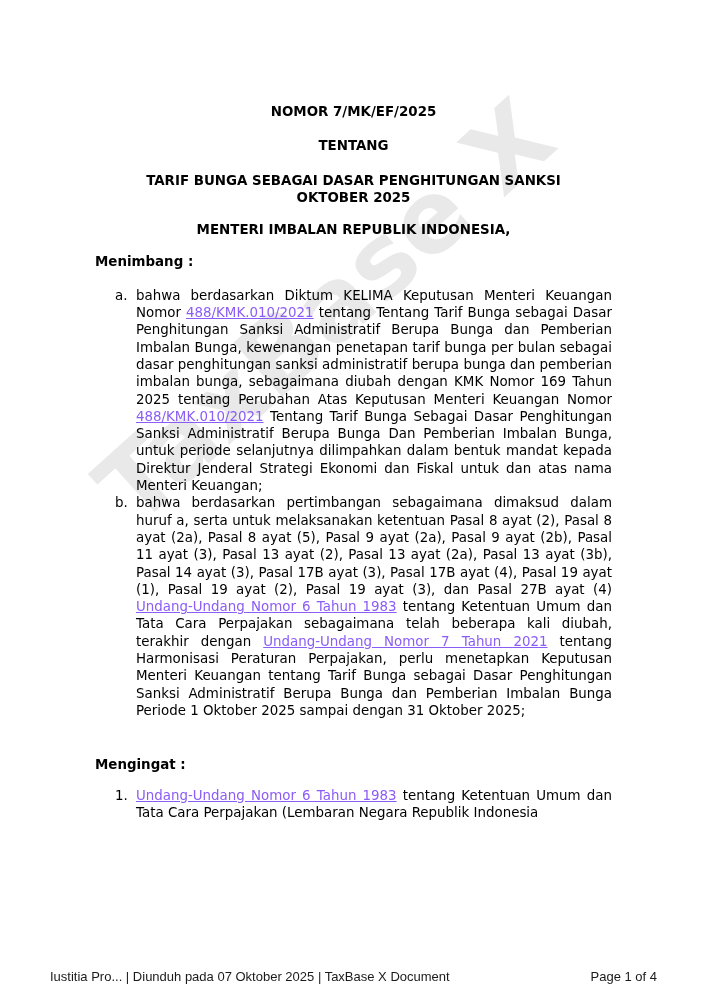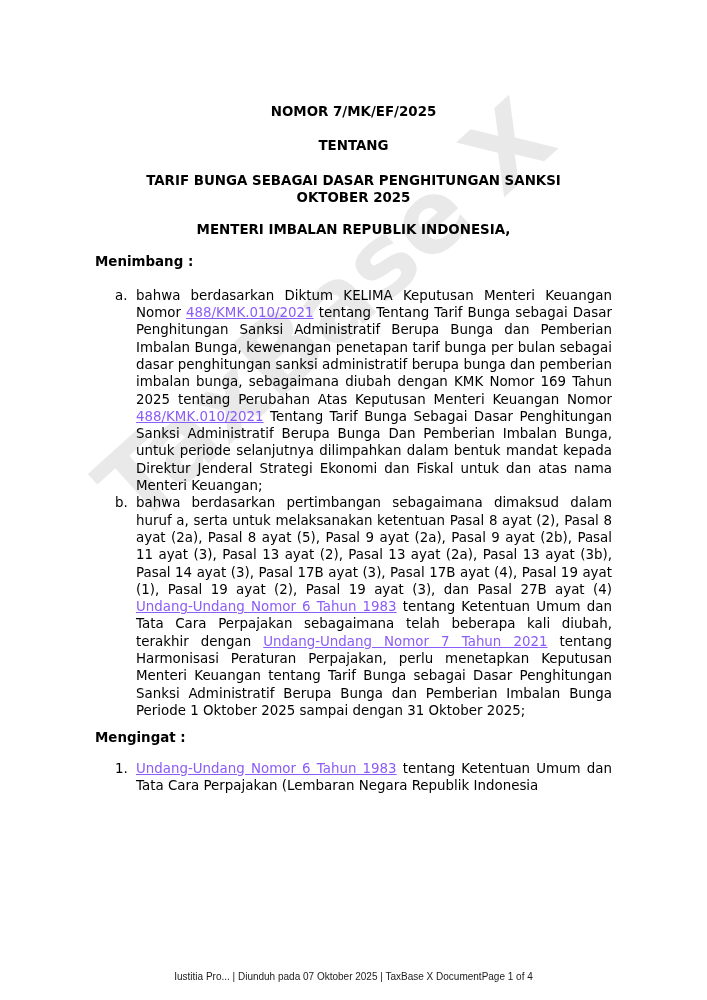--- a/index.html
+++ b/index.html
@@ -40,44 +40,44 @@
   }
   .h-block1 { margin-top: 103px; }
   .h-tentang { margin-top: 17px; }
   .h-title { margin-top: 17px; }
   .h-issuer { margin-top: 15px; }
   .section-label {
     font-weight: bold;
     text-align: left;
   }
   .menimbang-label { margin-top: 15px; }
-  .mengingat-label { margin-top: 10px; }
+  .mengingat-label { margin-top: 37px; }
   .doc-list { margin-top: 16px; margin-left: 20px; }
   .doc-list.mengingat-list { margin-top: 13px; }
   .doc-li { display: flex; }
   .doc-li .marker { flex: 0 0 21px; }
   .doc-li .li-text {
     flex: 1;
     text-align: justify;
     text-justify: inter-word;
   }
   .doc-link {
     color: #8b5cf6;
     text-decoration: underline;
     cursor: pointer;
   }
   .footer {
     position: absolute;
     left: 50px;
     right: 50px;
     top: 970px;
     display: flex;
-    justify-content: center;
+    justify-content: space-between;
     font-family: "Liberation Sans", "DejaVu Sans", sans-serif;
-    font-size: 10px;
+    font-size: 13px;
     line-height: 14px;
     color: #1a1a1a;
     z-index: 1;
   }
 </style>
 </head>
 <body>
 
 <div class="watermark">TaxBase X</div>
 

